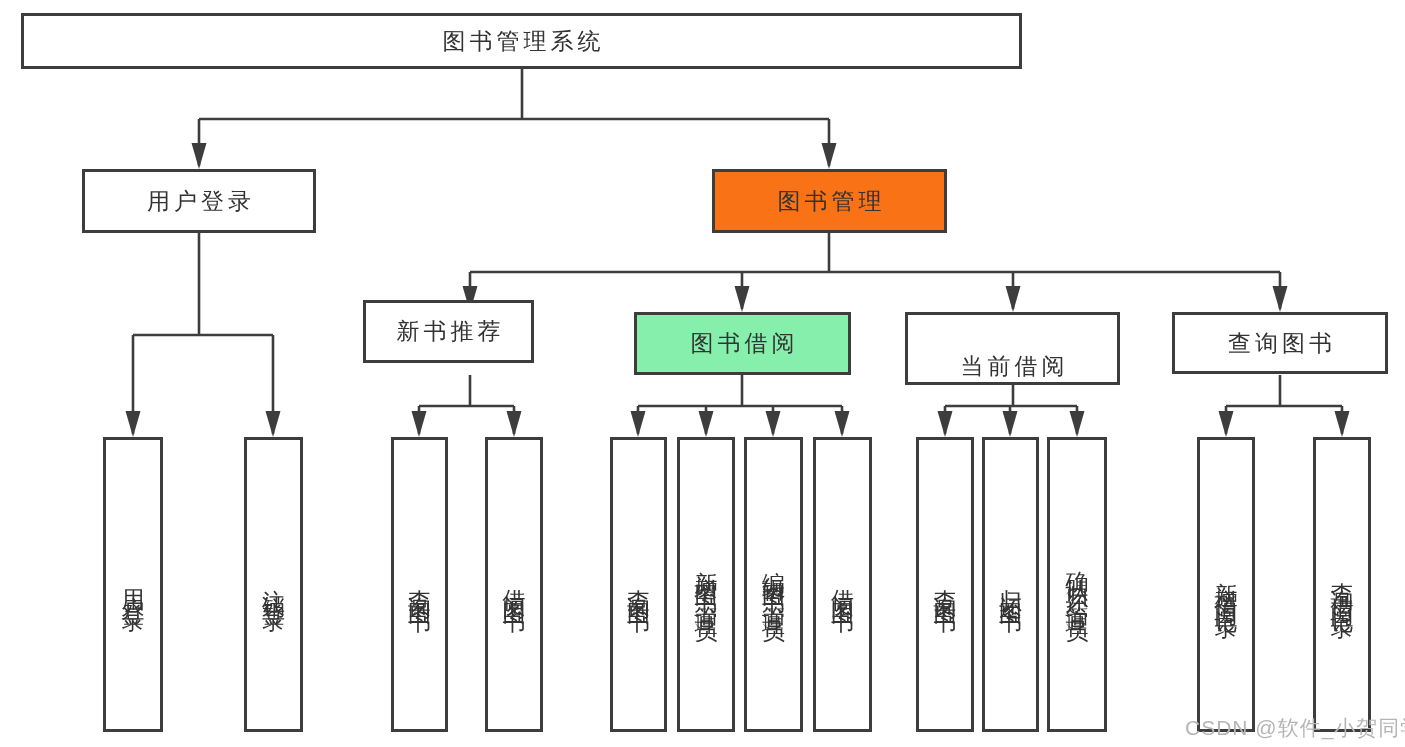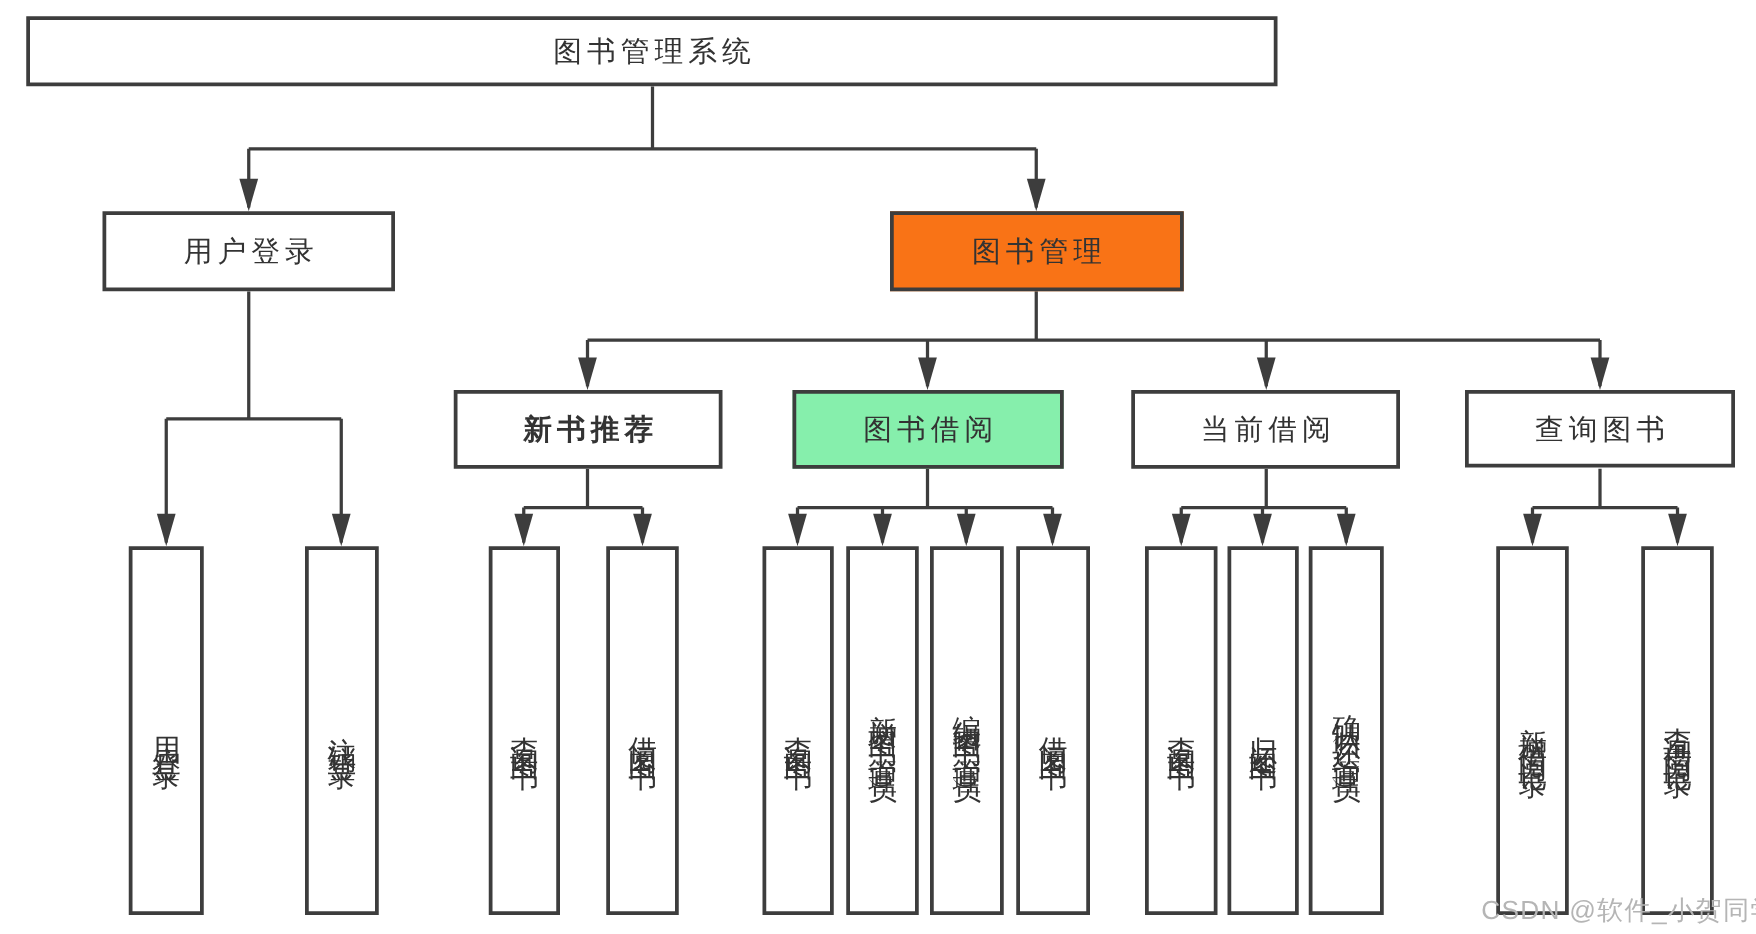--- a/index.html
+++ b/index.html
@@ -85,27 +85,27 @@
       </div>
       <div class="box h" style="left: 712px; top: 169px; width: 235px; height: 64px; border-color: rgb(61, 61, 61); background: #f97316; color: rgb(51, 51, 51);">
         <span class="lbl">图书管理</span>
       </div>
       <div class="box v" style="left: 103px; top: 437px; width: 60px; height: 295px; border-color: rgb(61, 61, 61); background: rgb(255, 255, 255); color: rgb(51, 51, 51);">
         <span class="lbl">用户登录</span>
       </div>
       <div class="box v" style="left: 244px; top: 437px; width: 59px; height: 295px; border-color: rgb(61, 61, 61); background: rgb(255, 255, 255); color: rgb(51, 51, 51);">
         <span class="lbl">注销登录</span>
       </div>
-      <div class="box h" style="left: 363px; top: 312px; width: 215px; height: 63px; border-color: rgb(61, 61, 61); background: rgb(255, 255, 255); color: rgb(51, 51, 51); font-weight: bold;">
+      <div class="box h" style="left: 363px; top: 300px; width: 171px; height: 63px; border-color: rgb(61, 61, 61); background: rgb(255, 255, 255); color: rgb(51, 51, 51);">
         <span class="lbl">新书推荐</span>
       </div>
       <div class="box h" style="left: 634px; top: 312px; width: 217px; height: 63px; border-color: rgb(61, 61, 61); background: #86efac; color: rgb(51, 51, 51);">
         <span class="lbl">图书借阅</span>
       </div>
-      <div class="box h" style="left: 905px; top: 312px; width: 215px; height: 63px; border-color: rgb(61, 61, 61); background: rgb(255, 255, 255); color: rgb(51, 51, 51);">
+      <div class="box h" style="left: 905px; top: 312px; width: 215px; height: 73px; border-color: rgb(61, 61, 61); background: rgb(255, 255, 255); color: rgb(51, 51, 51); align-items: flex-end;">
         <span class="lbl">当前借阅</span>
       </div>
       <div class="box h" style="left: 1172px; top: 312px; width: 216px; height: 62px; border-color: rgb(61, 61, 61); background: rgb(255, 255, 255); color: rgb(51, 51, 51);">
         <span class="lbl">查询图书</span>
       </div>
       <div class="box v" style="left: 391px; top: 437px; width: 57px; height: 295px; border-color: rgb(61, 61, 61); background: rgb(255, 255, 255); color: rgb(51, 51, 51);">
         <span class="lbl">查询图书</span>
       </div>
       <div class="box v" style="left: 485px; top: 437px; width: 58px; height: 295px; border-color: rgb(61, 61, 61); background: rgb(255, 255, 255); color: rgb(51, 51, 51);">
         <span class="lbl">借阅图书</span>

